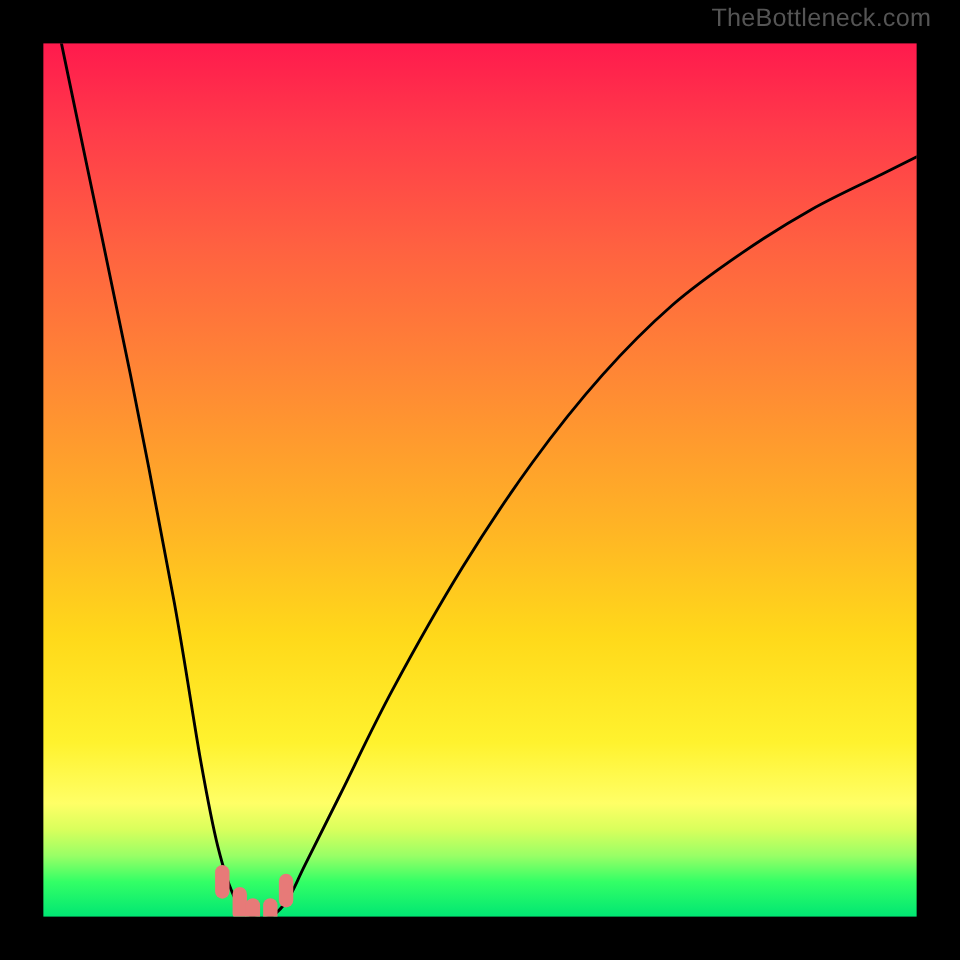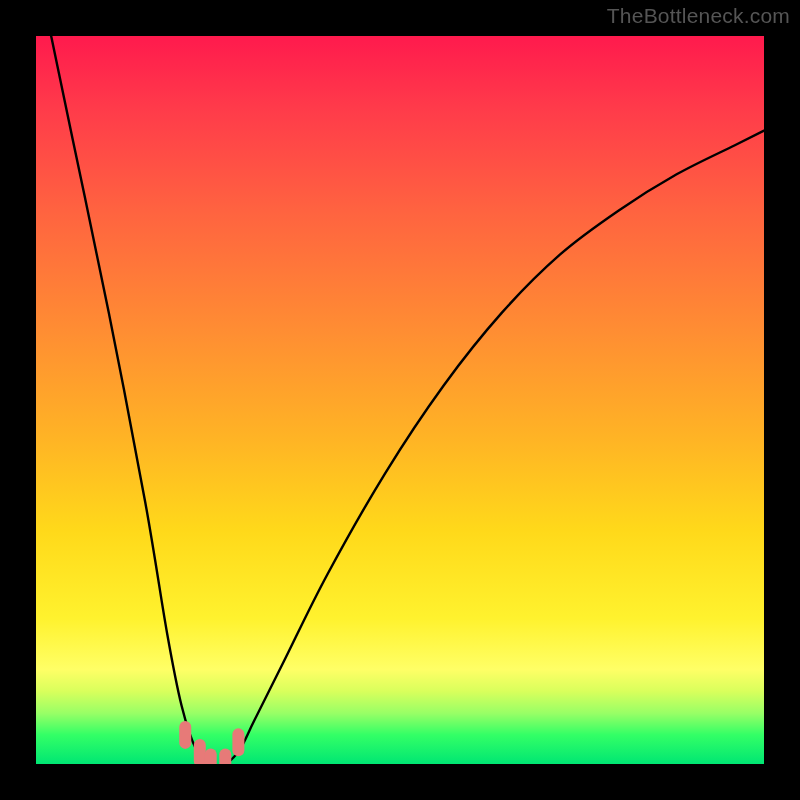--- a/index.html
+++ b/index.html
@@ -40,21 +40,21 @@
   }
   svg.curve {
     position: absolute;
     inset: 0;
     width: 728px;
     height: 728px;
   }
   .watermark {
     position: absolute;
     top: 4px;
-    right: 10px;
+    right: 24px;
     color: #555;
     font-size: 21px;
     letter-spacing: 0.2px;
   }
 </style>
 </head>
 <body>
 
 <div class="frame">
   <div class="gradient"></div>

